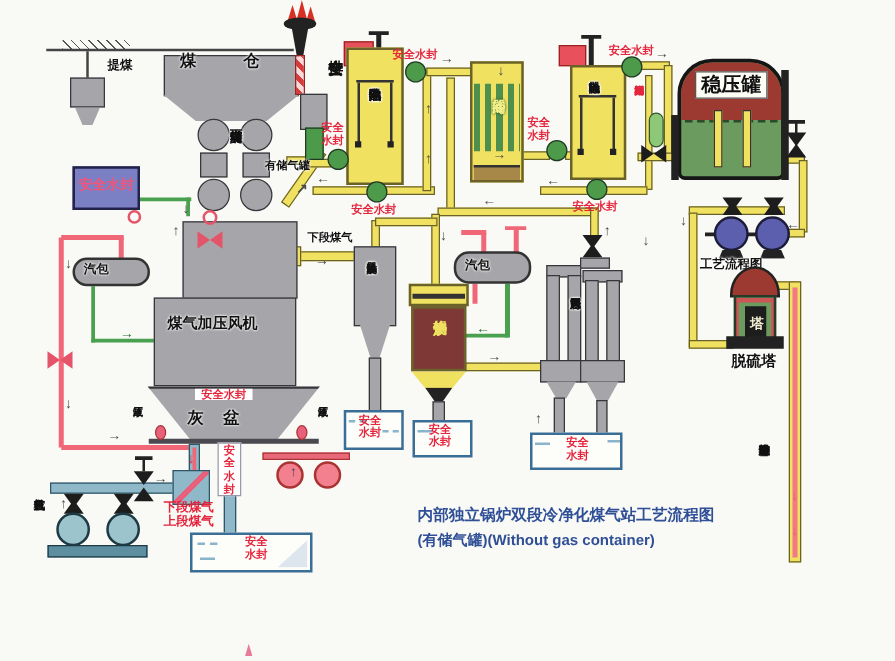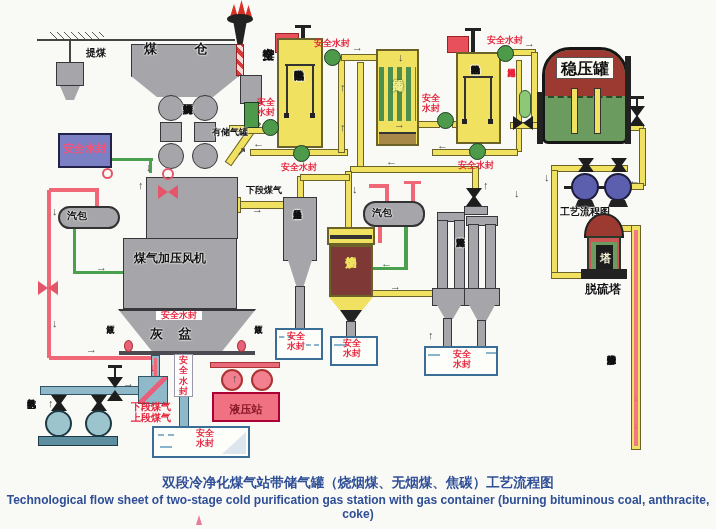--- a/index.html
+++ b/index.html
@@ -272,21 +272,20 @@
   <span class="a red" style="left:131px;top:413px;font-size:10px;">上段煤气</span>
 
   <i class="a tank" style="left:152px;top:426px;width:98px;height:32px;"></i>
   <i class="a dash" style="left:158px;top:434px;width:16px;"></i>
   <i class="a dash" style="left:160px;top:446px;width:12px;"></i>
   <i class="a" style="left:222px;top:432px;width:24px;height:22px;background:#dde6ec;clip-path:polygon(100% 0,100% 100%,0 100%);"></i>
   <span class="a red w2" style="left:196px;top:428px;font-size:9px;">安全水封</span>
   <i class="a" style="left:210px;top:362px;width:70px;height:6px;background:#e86a7a;border:1px solid #a33;"></i>
   <i class="a" style="left:221px;top:369px;width:22px;height:22px;background:#f2808e;border:2px solid #a33;border-radius:50%;"></i>
   <i class="a" style="left:251px;top:369px;width:22px;height:22px;background:#f2808e;border:2px solid #a33;border-radius:50%;"></i>
-  <span class="a" style="left:212px;top:392px;width:68px;height:30px;background:#f07282;border:2px solid #a03;color:#8a1a2a;font-weight:bold;font-size:11px;text-align:center;line-height:30px;">液压站</span>
 
   <span class="a ar" style="left:146px;top:162px;">↓</span>
   <span class="a ar" style="left:138px;top:180px;">↑</span>
   <span class="a ar" style="left:96px;top:262px;color:#2a6a2e;">→</span>
   <span class="a ar" style="left:52px;top:206px;">↓</span>
   <span class="a ar" style="left:52px;top:318px;">↓</span>
   <span class="a ar" style="left:86px;top:344px;">→</span>
   <span class="a ar" style="left:237px;top:146px;">↗</span>
   <span class="a ar" style="left:253px;top:138px;">←</span>
   <span class="a ar" style="left:252px;top:204px;color:#333;">→</span>
@@ -306,16 +305,16 @@
   <span class="a ar" style="left:629px;top:175px;">←</span>
   <span class="a ar" style="left:544px;top:172px;">↓</span>
   <span class="a ar" style="left:48px;top:398px;">↑</span>
   <span class="a ar" style="left:123px;top:378px;">→</span>
   <span class="a ar" style="left:232px;top:373px;">↑</span>
   <span class="a ar" style="left:150px;top:362px;color:#e5243c;">↓</span>
   <span class="a ar" style="left:428px;top:330px;">↑</span>
   <span class="a ar" style="left:633px;top:392px;color:#e8607a;">↓</span>
   <span class="a ar" style="left:633px;top:420px;color:#e8607a;">↓</span>
 
-  <span class="a blue-title" style="left:0;top:474px;width:716px;text-align:center;font-size:13.5px;">双段冷净化煤气站带储气罐（烧烟煤、无烟煤、焦碳）工艺流程图</span>
-  <span class="a blue-title" style="left:0;top:493px;width:716px;text-align:center;font-size:12px;font-weight:600;">Technological flow sheet of two-stage cold purification gas station with gas container (burning bituminous coal, anthracite, coke)</span>
+  <span class="a blue-title" style="left:334px;top:404px;font-size:12.5px;">内部独立锅炉双段冷净化煤气站工艺流程图</span>
+  <span class="a blue-title" style="left:334px;top:424px;font-size:12px;">(有储气罐)(Without gas container)</span>
   <i class="a flame" style="left:196px;top:515px;width:6px;height:10px;background:#e87a9a;"></i>
 </div>
 
 </body></html>

